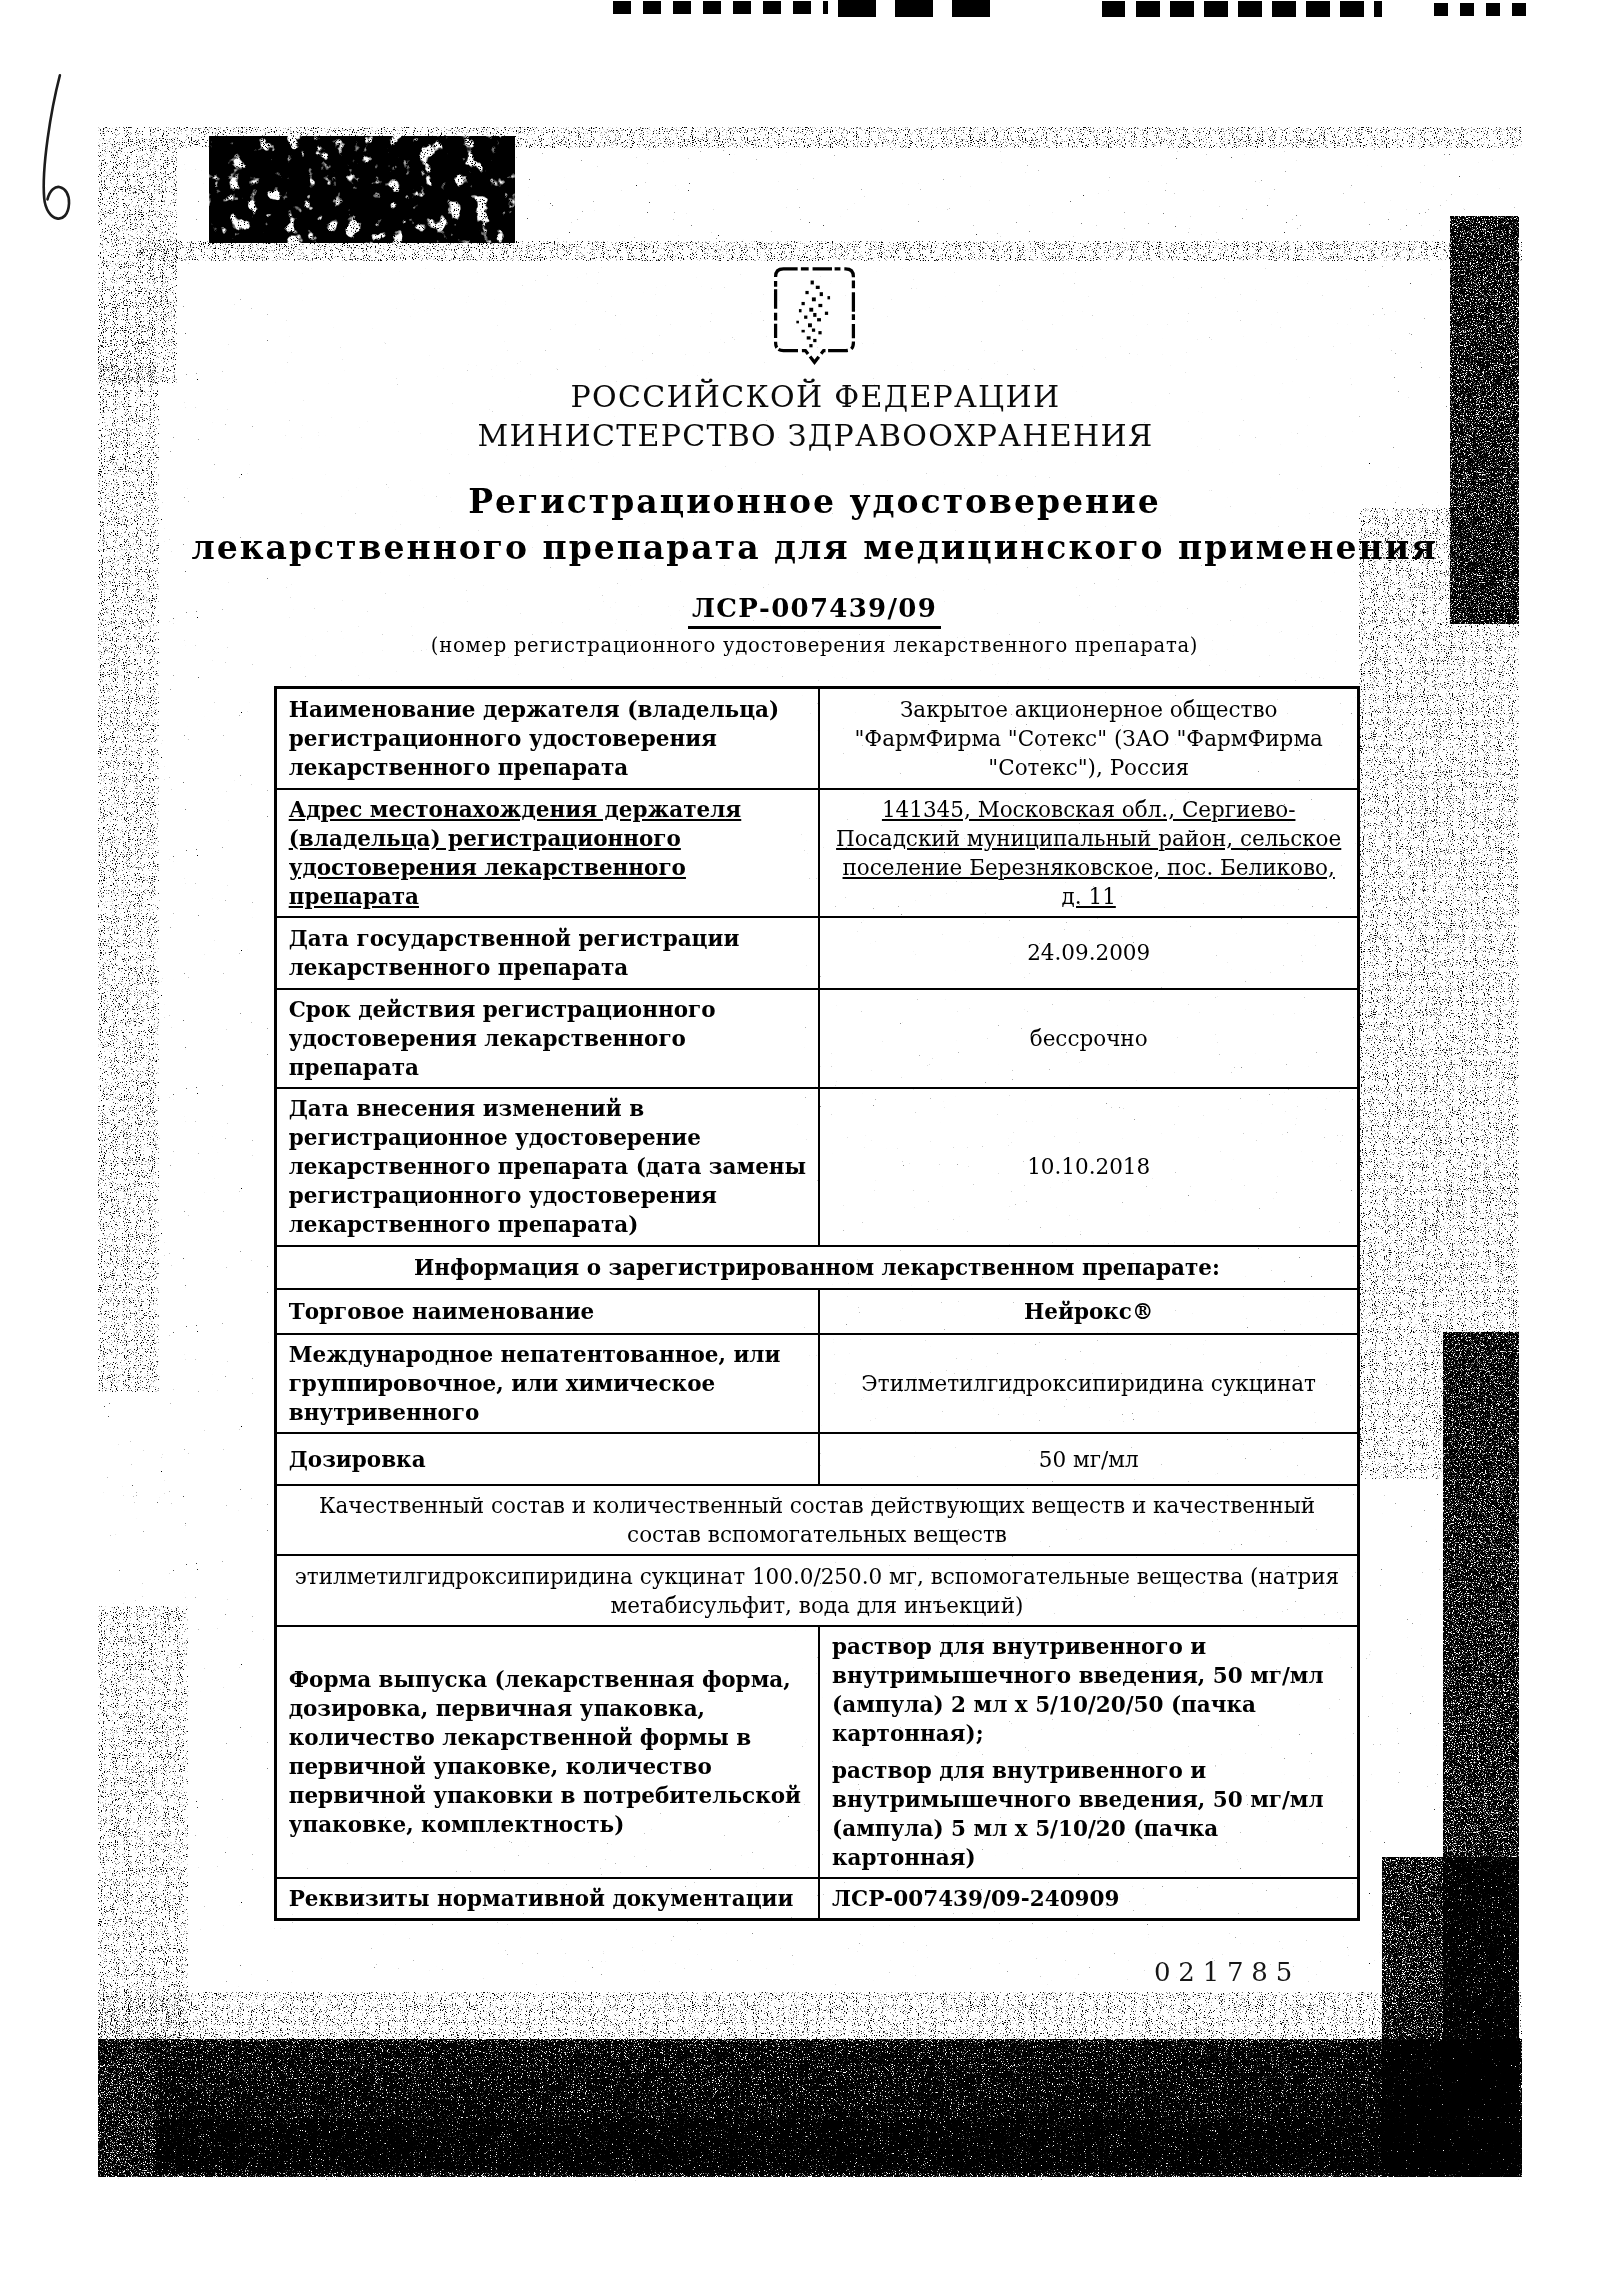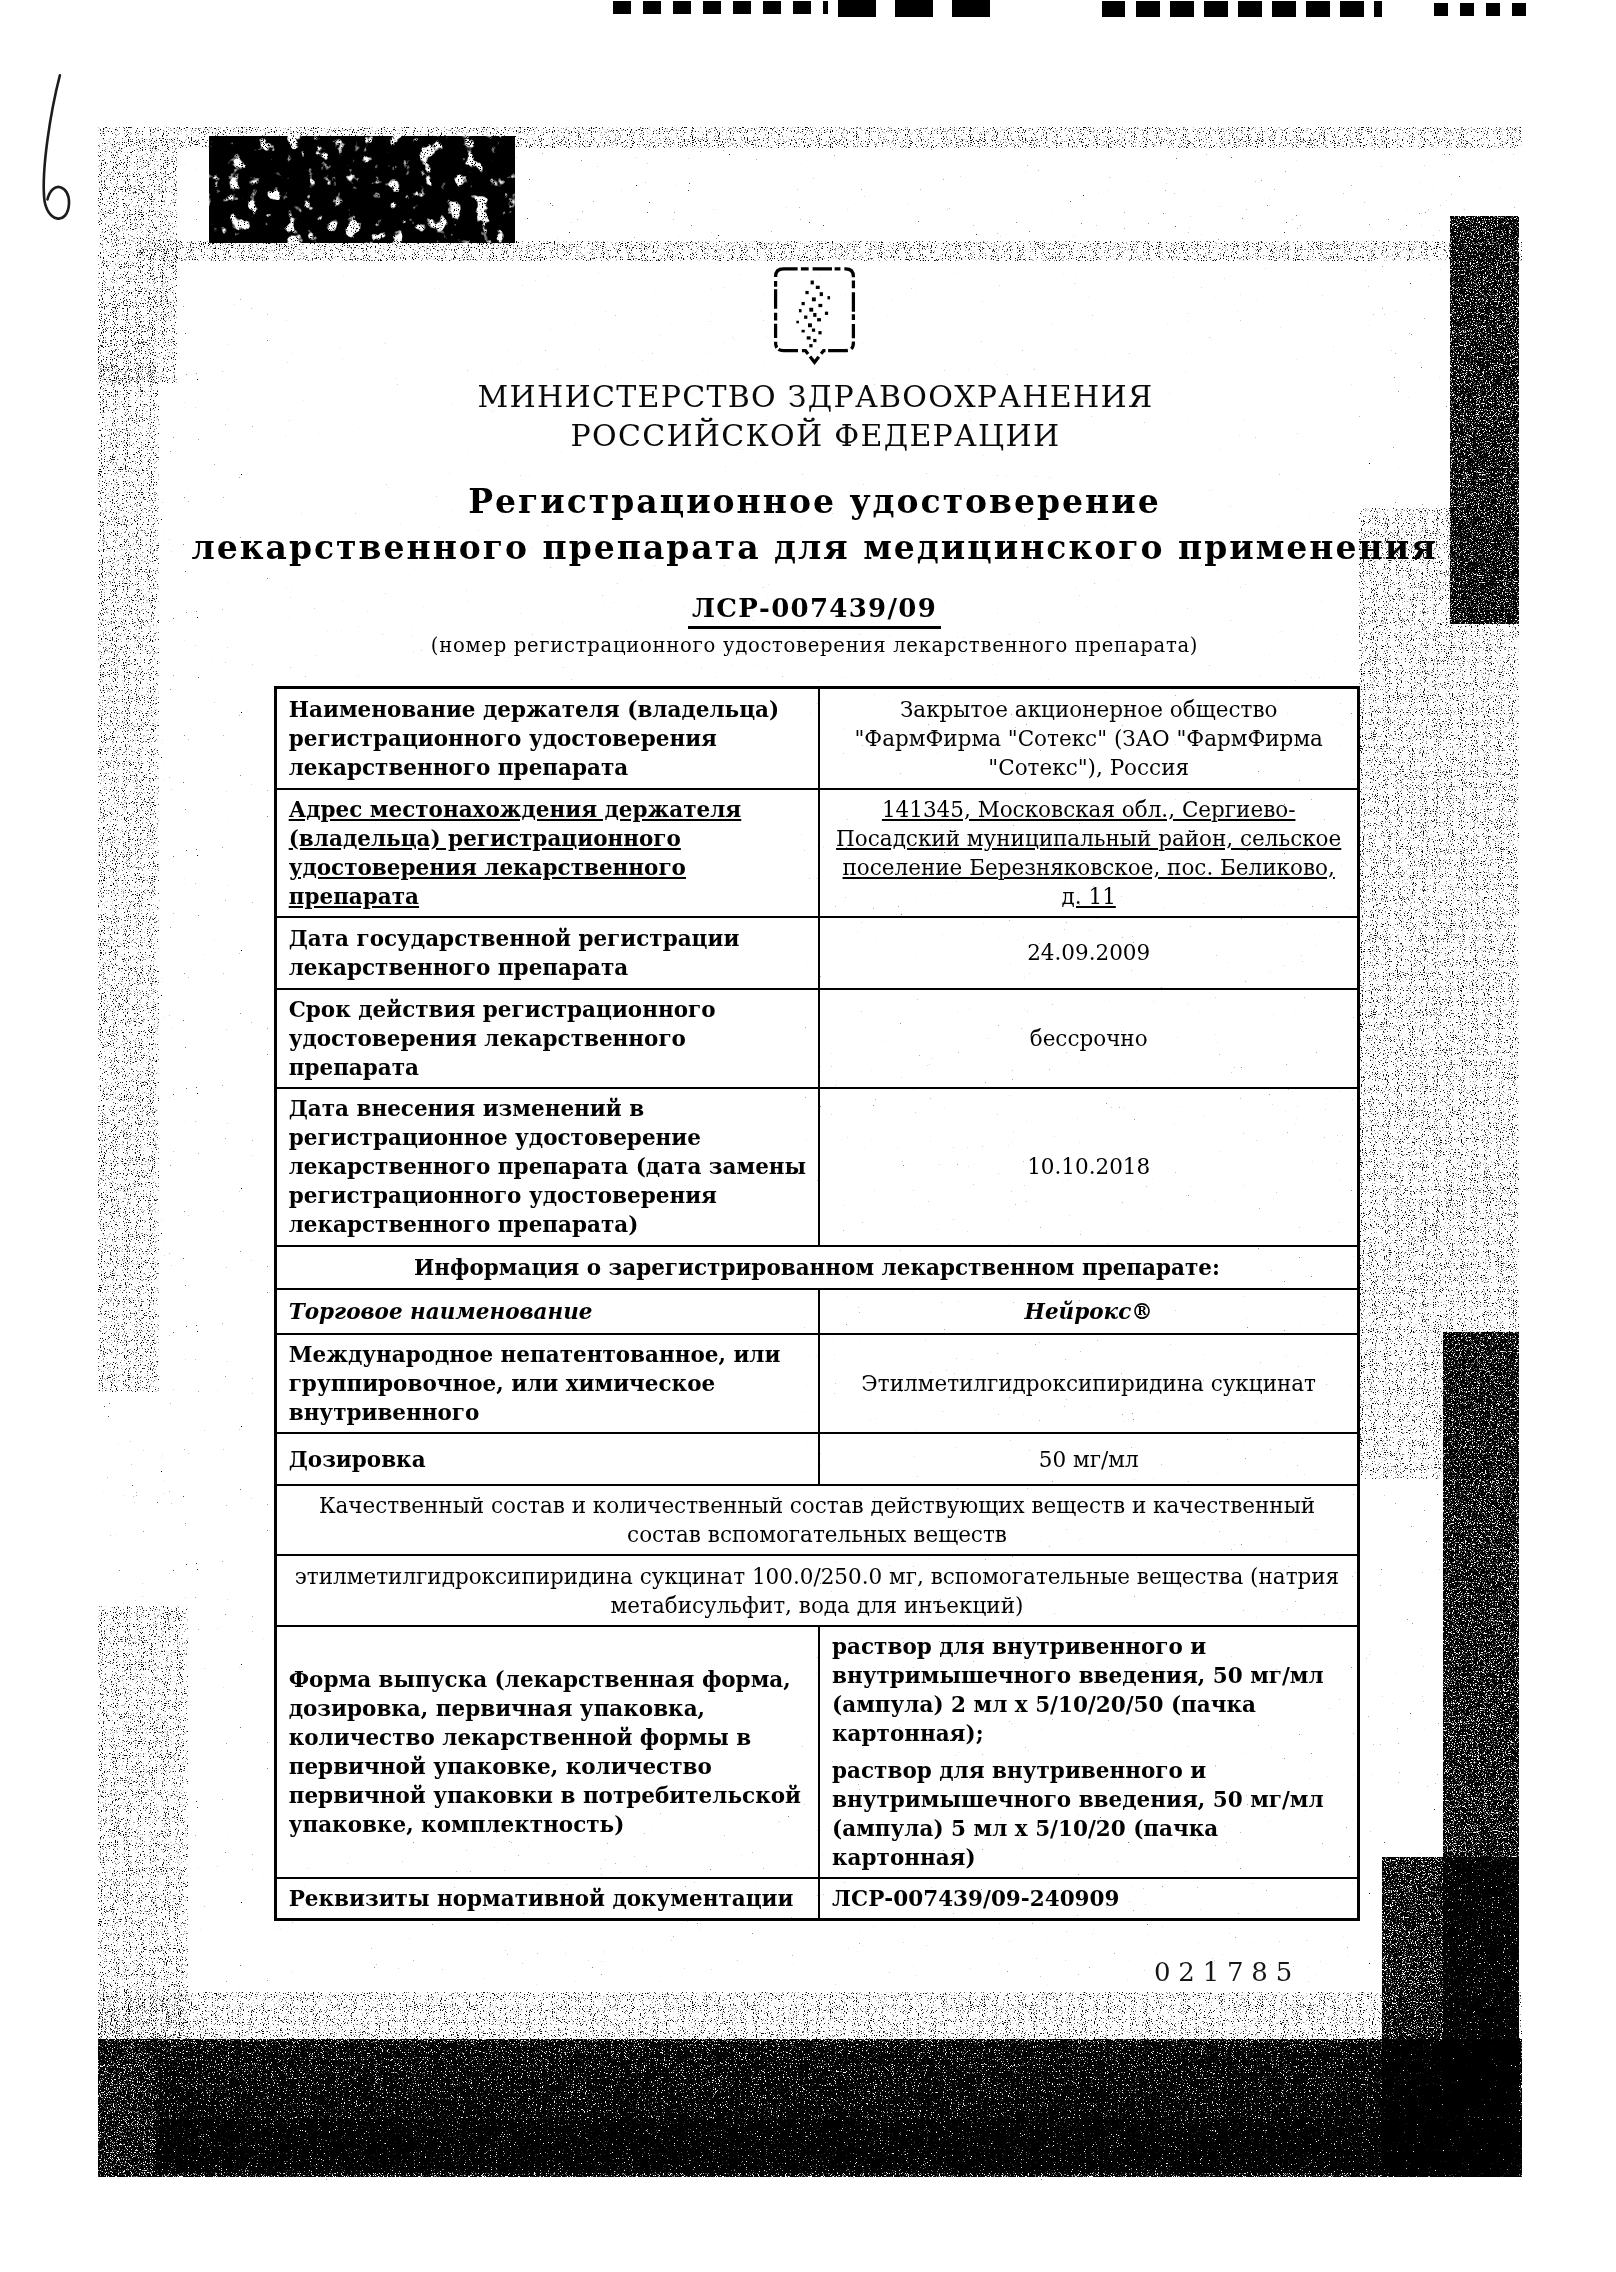--- a/index.html
+++ b/index.html
@@ -75,21 +75,21 @@
   td.fullw { text-align: center; font-weight: normal; }
   td.fullw-center { text-align: center; font-weight: bold; }
   .col-l { width: 518px; }
 
   tr.r-holder   { height: 101px; }
   tr.r-address  { height: 98px; text-decoration: underline; }
   tr.r-regdate  { height: 72px; }
   tr.r-validity { height: 67px; }
   tr.r-amend    { height: 126px; }
   tr.r-info     { height: 43px;  }
-  tr.r-trade    { height: 45px; font-style: italic;  }
+  tr.r-trade    { height: 45px;  }
   tr.r-inn      { height: 96px; }
   tr.r-form     { height: 67px; }
   tr.r-dosage   { height: 52px;  }
   tr.r-comp-h   { height: 62px;  }
   tr.r-comp-v   { height: 67px; }
   tr.r-release  { height: 181px; }
   tr.r-norm     { height: 42px;  }
 
   .para1 { margin-bottom: 7.8px; }
 
@@ -210,22 +210,22 @@
       <rect x="60" y="96" width="5" height="5"></rect>
         <rect x="44" y="98" width="5" height="4"></rect>
       <rect x="70" y="100" width="5" height="5"></rect>
         <rect x="52" y="108" width="6" height="5"></rect>
       <rect x="62" y="112" width="5" height="5"></rect>
         <rect x="56" y="120" width="5" height="5"></rect>
     </g>
   </svg>
 
   <div class="abs ministry">
+    <div>РОССИЙСКОЙ ФЕДЕРАЦИИ</div>
     <div>МИНИСТЕРСТВО ЗДРАВООХРАНЕНИЯ</div>
-    <div>РОССИЙСКОЙ ФЕДЕРАЦИИ</div>
   </div>
 
   <div class="abs doc-title">
     <div>Регистрационное удостоверение</div>
     <div>лекарственного препарата для медицинского применения</div>
   </div>
 
   <div class="abs reg-number-wrap">
     <span class="reg-number">ЛСР-007439/09</span>
   </div>

